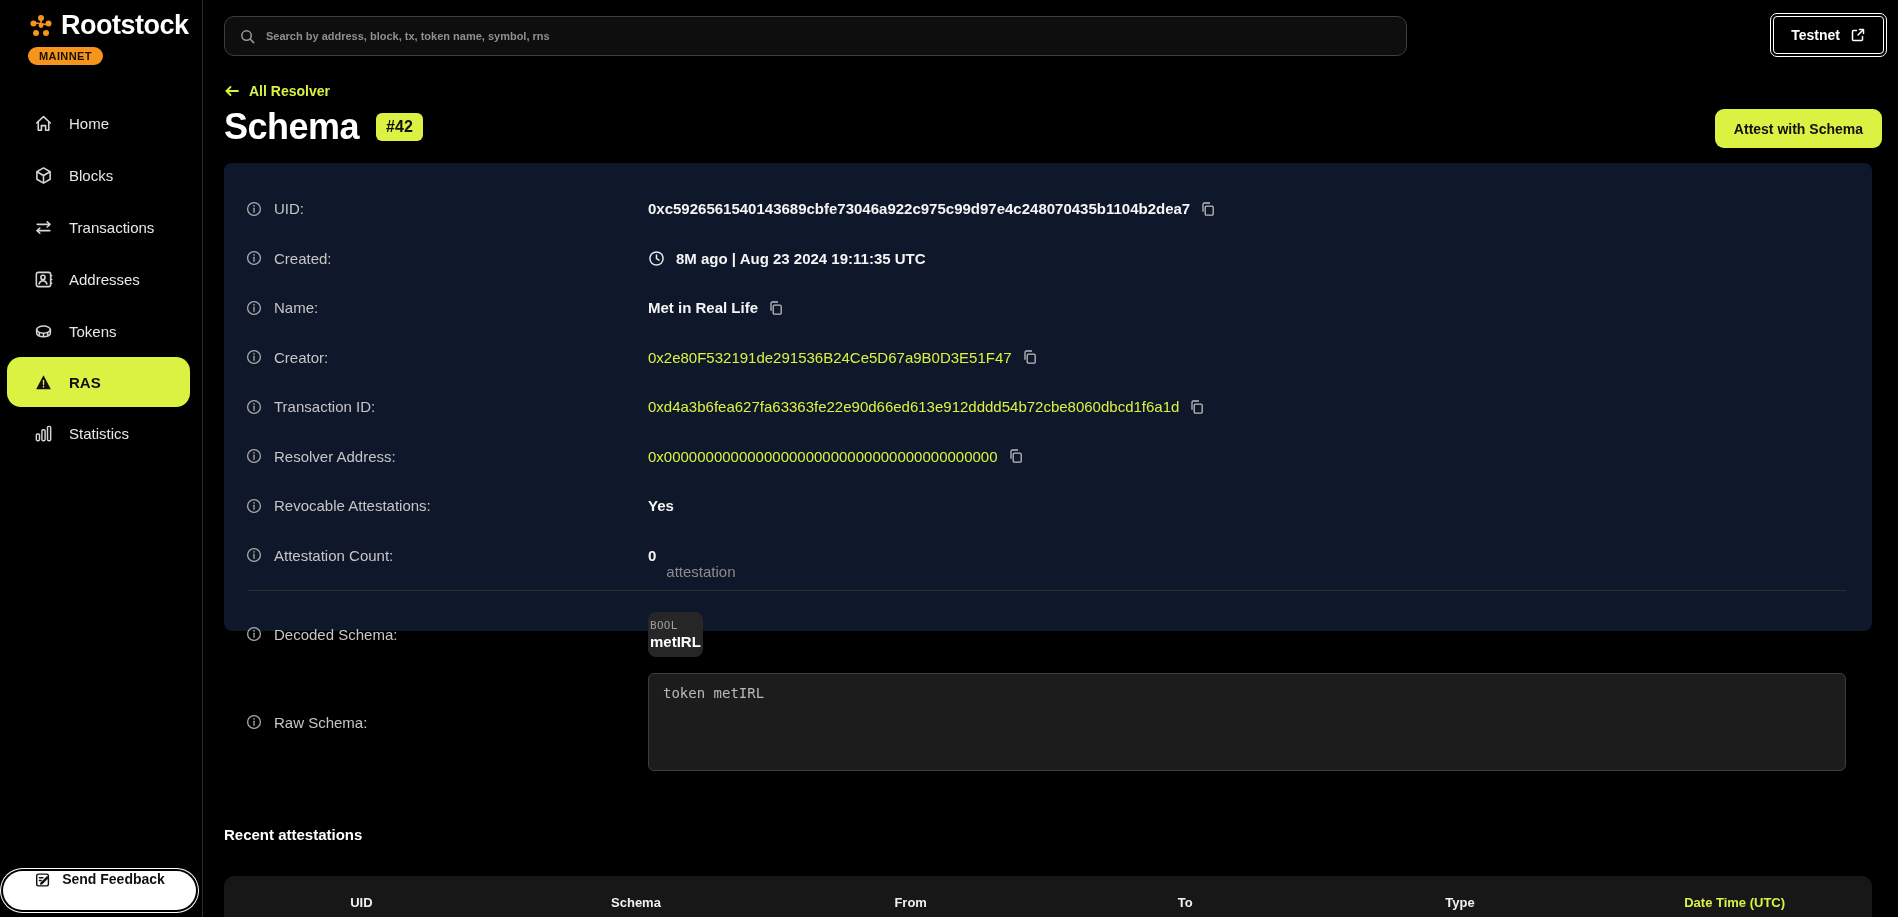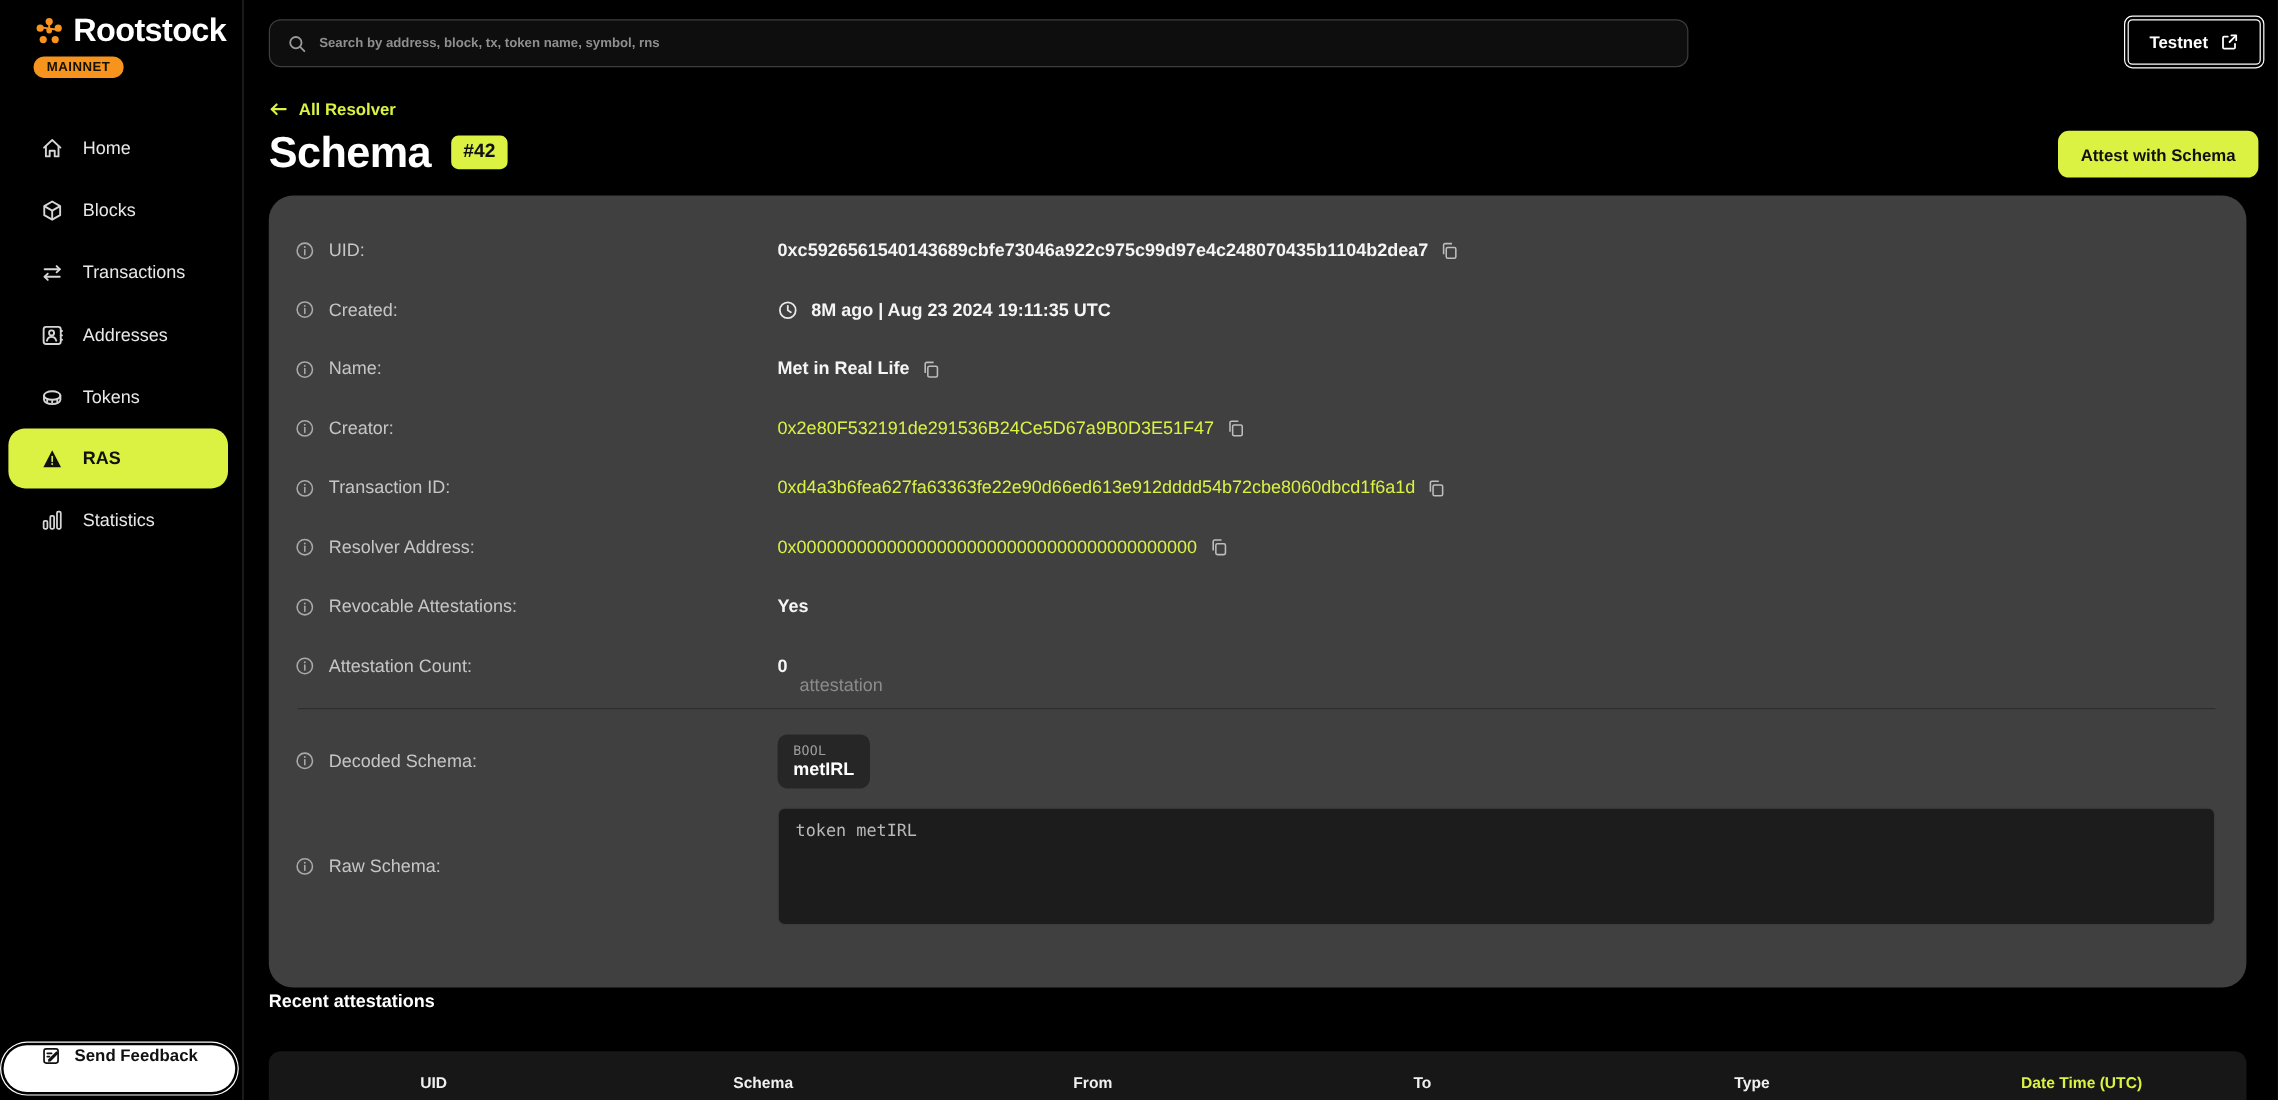--- a/index.html
+++ b/index.html
@@ -26,33 +26,33 @@
   .search-icon { color:#9a9a9a; }
   .testnet-btn { position:absolute; right:14px; top:16px; height:38px; padding:0 17px; background:transparent; color:#fff; font-size:14px; font-weight:600; font-family:inherit; border:1.5px solid #fff; border-radius:4px; display:flex; align-items:center; gap:10px; cursor:pointer; outline:1px solid #fff; outline-offset:2px; }
 
   .breadcrumb { position:absolute; left:21px; top:83px; display:flex; align-items:center; gap:9px; color:#DBF243; font-size:14px; font-weight:700; cursor:pointer; }
   .title-row { position:absolute; left:21px; top:106px; display:flex; align-items:center; gap:17px; }
   .page-title { color:#fff; font-size:36px; font-weight:600; letter-spacing:-0.5px; }
   .id-badge { background:#DBF243; color:#101010; font-size:16px; font-weight:700; padding:5px 10px; border-radius:6px; }
   .attest-btn { position:absolute; right:16px; top:109px; height:39px; padding:0 19px; background:#DBF243; color:#101010; border:none; border-radius:9px; font-size:14px; font-weight:600; font-family:inherit; cursor:pointer; }
 
   
-  .card { position:absolute; left:21px; right:26px; top:163px; height:660px; background:#404040; border-radius:20px; padding:21px 24px 0 22px; }
+  .card { position:absolute; left:21px; right:26px; top:163px; height:468px; background:#0f172a; border-radius:8px; padding:21px 24px 0 22px; }
   .drow { height:49.5px; display:flex; align-items:center; }
   .dlabel { width:402px; flex:none; display:flex; align-items:center; gap:12px; color:#c6c6c6; font-size:15px; }
   .info-ic { color:#a9a9a9; flex:none; }
   .dvalue { display:flex; align-items:center; gap:10px; font-size:15px; color:#f2f2f2; }
   .v-strong { font-weight:600; color:#f5f5f5; }
   .v-link { color:#DBF243; font-weight:500; cursor:pointer; }
   .v-muted { color:#8b8b8b; font-weight:400;margin-top:32px; }
   .copy-ic { color:#bdbdbd; cursor:pointer; flex:none; }
   .clock-ic { color:#e8e8e8; flex:none; margin-right:1px; }
   .divider { border:none; border-top:1px solid #2e2e2e; margin:10px 2px 0 2px; }
   .drow-tall { display:flex; align-items:center; margin-top:10px; height:66px; }
-  .schema-chip { background:#262626; border-radius:8px; padding:7px 13px; display:inline-block; }
+  .schema-chip { background:#262626; border-radius:8px; padding:7px 2px; display:inline-block; }
   .chip-type { font-family:"DejaVu Sans Mono", monospace; font-size:11px; color:#9f9f9f; letter-spacing:0.3px; }
   .chip-name { font-size:15px; font-weight:700; color:#fff; margin-top:1px; }
   .drow-raw { display:flex; align-items:center; margin-top:6px; }
   .raw-box { flex:1; height:98px; background:#1c1c1c; border:1px solid #3c3c3c; border-radius:6px; padding:11px 14px; font-family:"DejaVu Sans Mono", monospace; font-size:14px; color:#b9b9b9; margin-right:2px; }
 
   
   .recent-title { position:absolute; left:21px; top:826px; color:#fff; font-size:15px; font-weight:700; }
   .table-card { position:absolute; left:21px; right:26px; top:876px; height:80px; background:#171717; border-radius:10px 10px 0 0; display:grid; grid-template-columns:repeat(6,1fr); padding-top:19px; }
   .th { text-align:center; color:#f0f0f0; font-size:13px; font-weight:700; cursor:pointer; }
   .th.sorted { color:#DBF243; }

